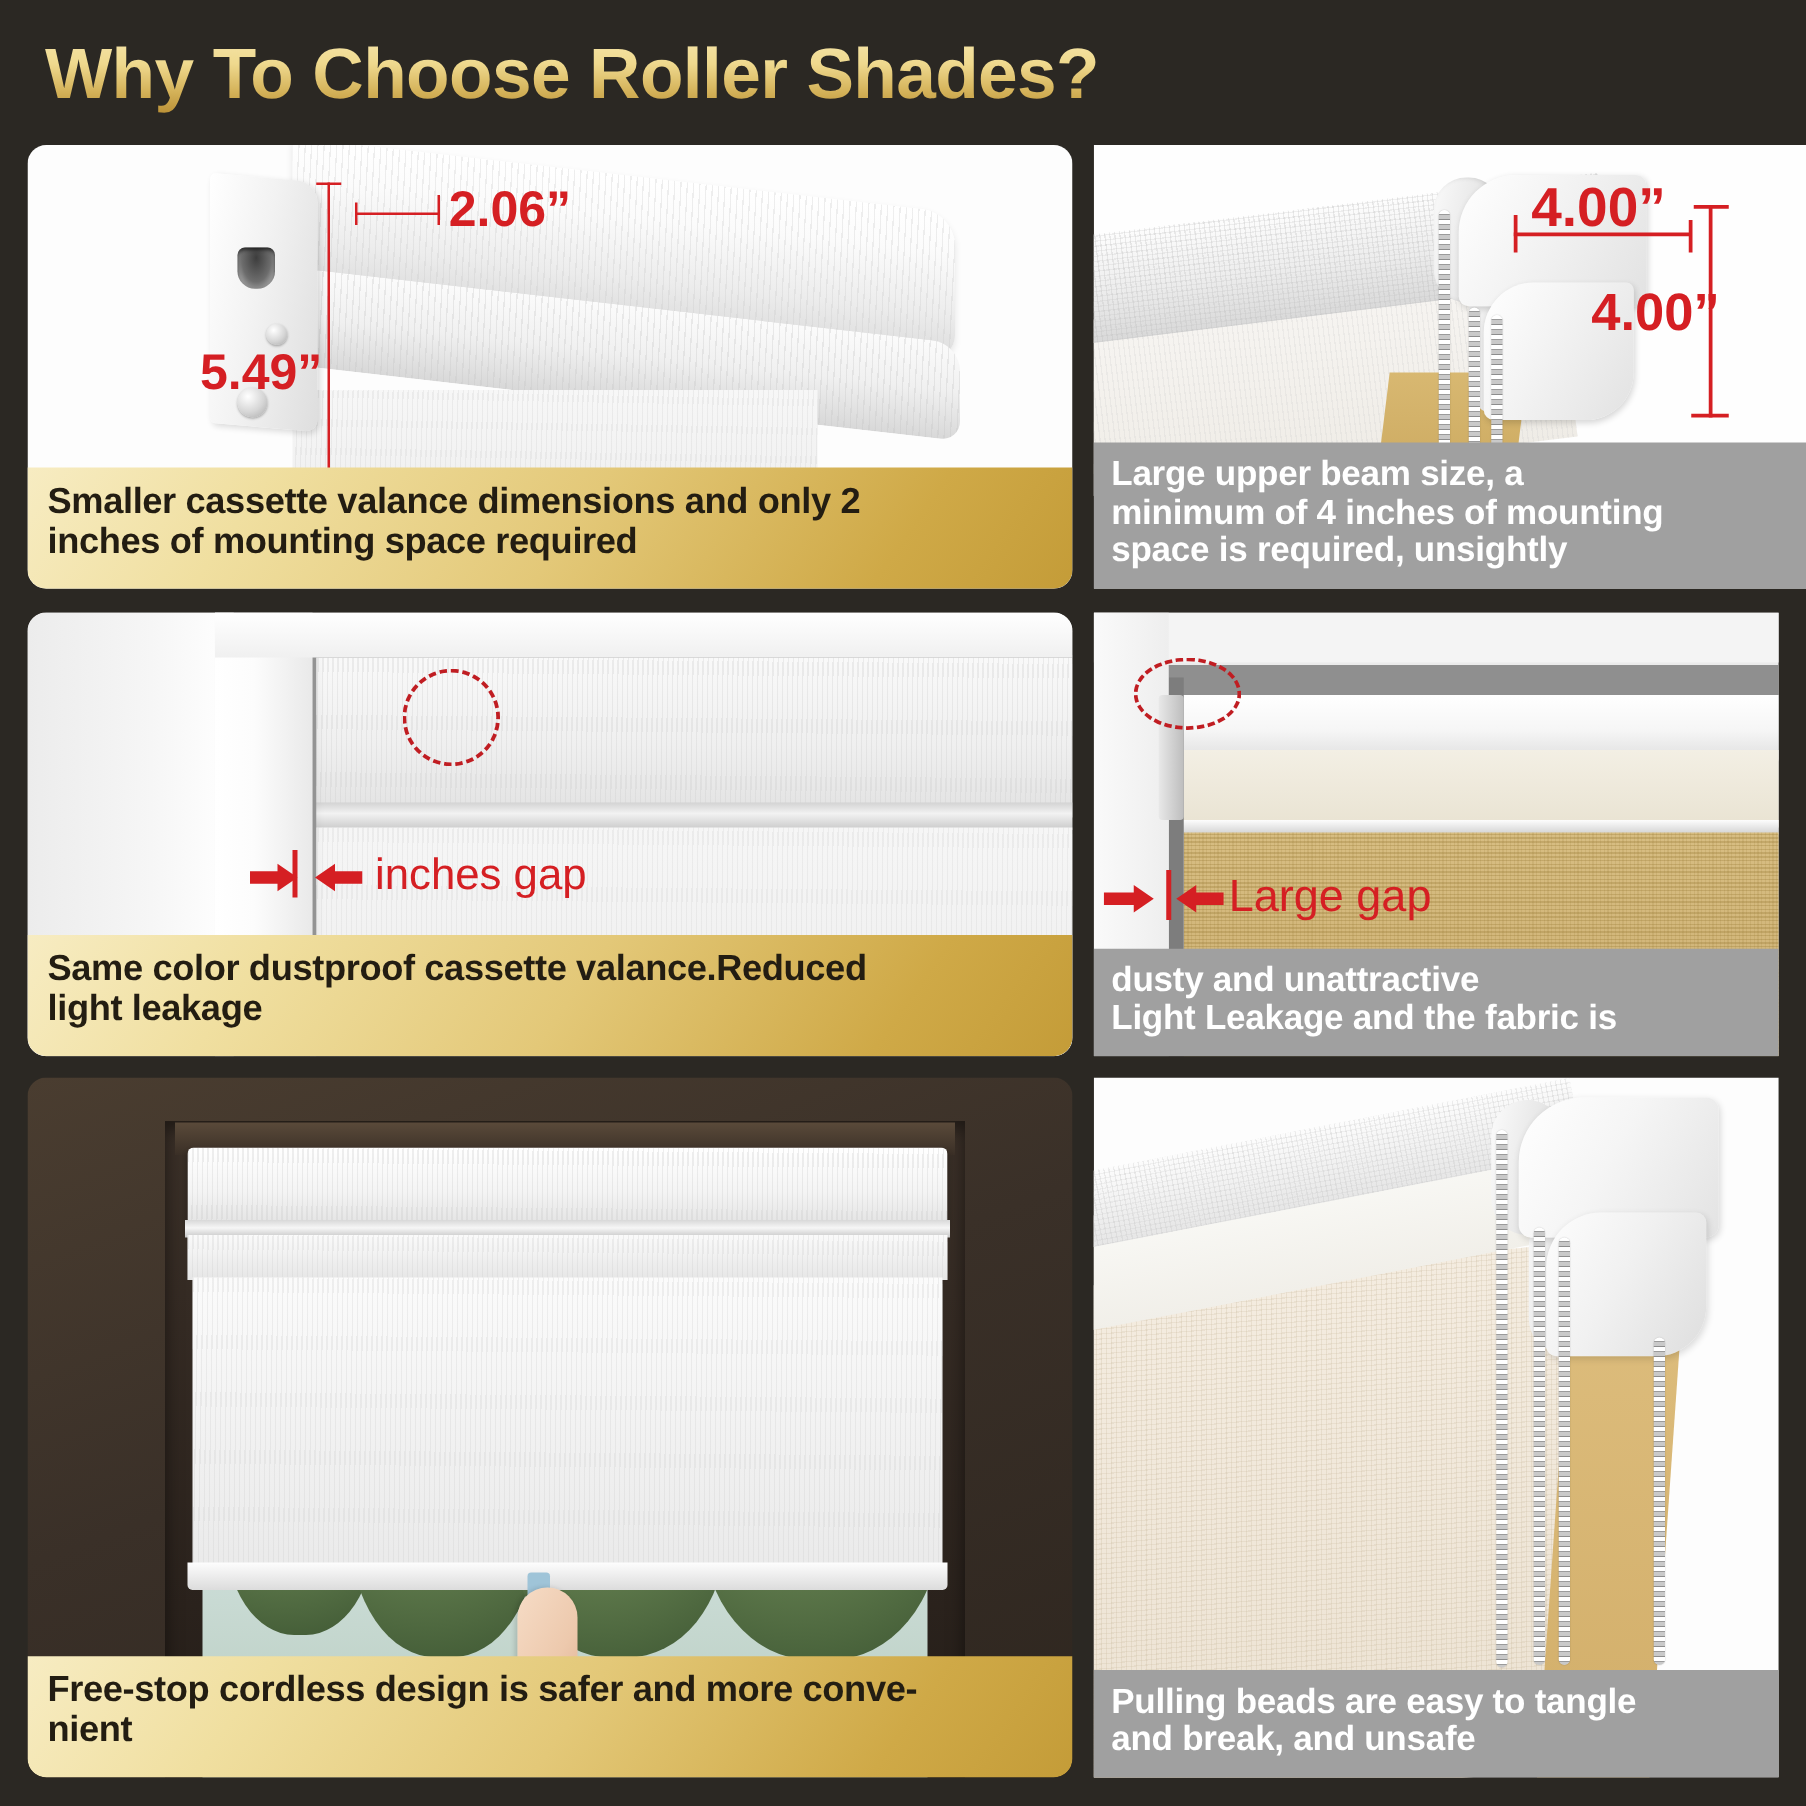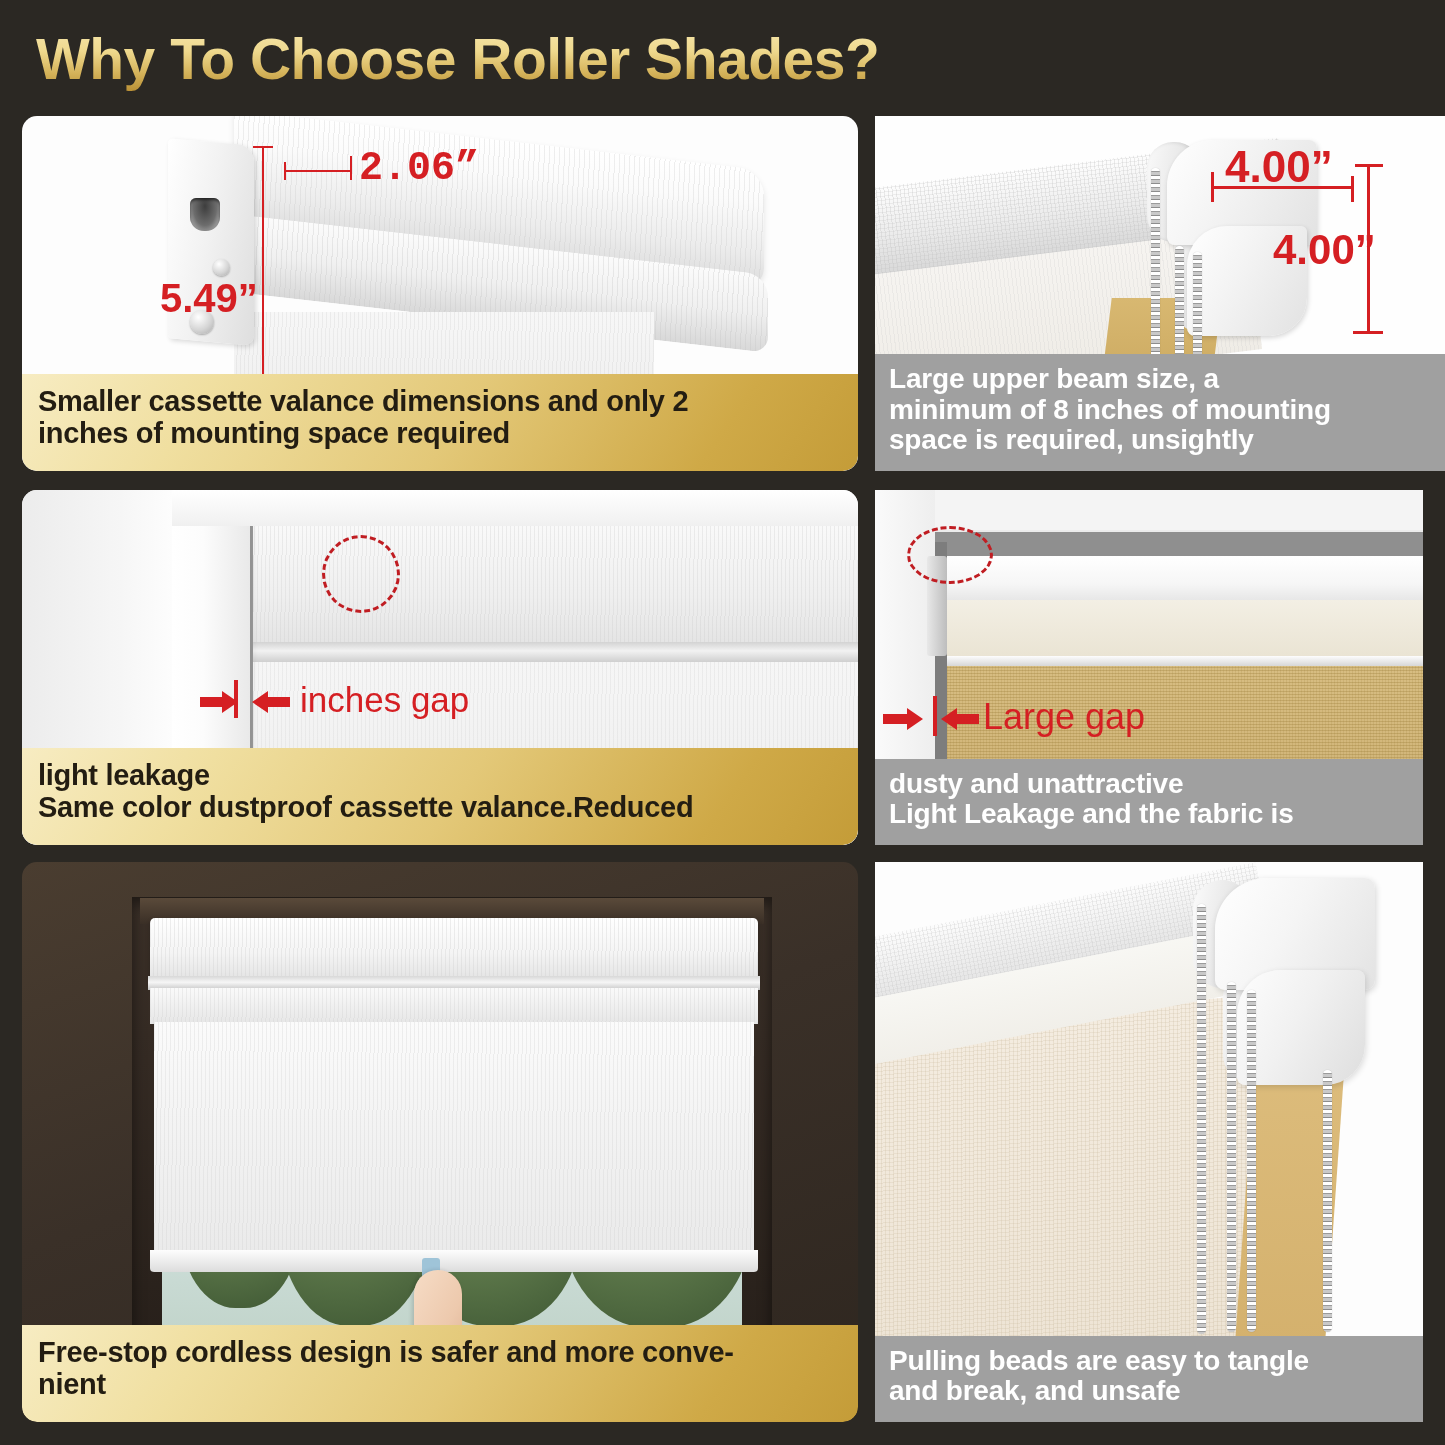--- a/index.html
+++ b/index.html
@@ -294,21 +294,21 @@
       <div class="screw s2"></div>
 
       <div class="redline" style="left:240px;top:30px;width:2px;height:262px;"></div>
       <div class="redline" style="left:231px;top:30px;width:20px;height:2px;"></div>
       <div class="redline" style="left:231px;top:290px;width:20px;height:2px;"></div>
       <div class="dim-txt" style="left:138px;top:160px;font-size:40px;">5.49”</div>
 
       <div class="redline" style="left:262px;top:54px;width:68px;height:2px;"></div>
       <div class="redline" style="left:262px;top:46px;width:2px;height:18px;"></div>
       <div class="redline" style="left:328px;top:40px;width:2px;height:24px;"></div>
-      <div class="dim-txt" style="left:337px;top:30px;font-size:40px;font-family:Liberation Mono, monospace;">2.06”</div>
+      <div class="dim-txt" style="left:337px;top:30px;font-size:40px;">2.06”</div>
     </div>
     <div class="cap gold">
       <div class="line">Smaller cassette valance dimensions and only 2</div>
       <div class="line">inches of mounting space required</div>
     </div>
   </div>
 
   <div class="panel right" id="p2" style="left:875px;top:116px;width:576px;height:355px;">
     <div class="photo">
       <div class="bg"></div>
@@ -328,21 +328,21 @@
       <div class="redline" style="left:476px;top:60px;width:3px;height:26px;"></div>
       <div class="dim-txt" style="left:350px;top:26px;font-size:44px;">4.00”</div>
 
       <div class="redline" style="left:492px;top:48px;width:3px;height:170px;"></div>
       <div class="redline" style="left:480px;top:48px;width:28px;height:3px;"></div>
       <div class="redline" style="left:478px;top:215px;width:30px;height:3px;"></div>
       <div class="dim-txt" style="left:398px;top:110px;font-size:42px;">4.00”</div>
     </div>
     <div class="cap gray">
       <div class="line">Large upper beam size, a</div>
-      <div class="line">minimum of 8 inches of mounting</div>
+      <div class="line">minimum of 4 inches of mounting</div>
       <div class="line">space is required, unsightly</div>
     </div>
   </div>
 
   <div class="panel left" id="p3" style="left:22px;top:490px;width:836px;height:355px;">
     <div class="photo">
       <div class="bg"></div>
       <div class="shade-top"></div>
       <div class="rail"></div>
       <div class="shade-bot"></div>
@@ -354,22 +354,22 @@
       <div class="dashcircle" style="left:300px;top:45px;width:72px;height:72px;"></div>
 
       <svg width="90" height="34" style="position:absolute;left:178px;top:195px;">
         <polygon points="0,12 22,12 22,6 38,17 22,28 22,22 0,22" fill="#d51f23"></polygon>
         <polygon points="90,12 68,12 68,6 52,17 68,28 68,22 90,22" fill="#d51f23"></polygon>
       </svg>
       <div class="redline" style="left:212px;top:190px;width:4px;height:38px;"></div>
       <div class="dim-txt" style="left:278px;top:190px;font-size:35px;font-weight:normal;">inches gap</div>
     </div>
     <div class="cap gold">
+      <div class="line">Same color dustproof cassette valance.Reduced</div>
       <div class="line">light leakage</div>
-      <div class="line">Same color dustproof cassette valance.Reduced</div>
     </div>
   </div>
 
   <div class="panel right" id="p4" style="left:875px;top:490px;width:548px;height:355px;">
     <div class="photo">
       <div class="bg"></div>
       <div class="topband"></div>
       <div class="graybar"></div>
       <div class="valance"></div>
       <div class="cream"></div>

